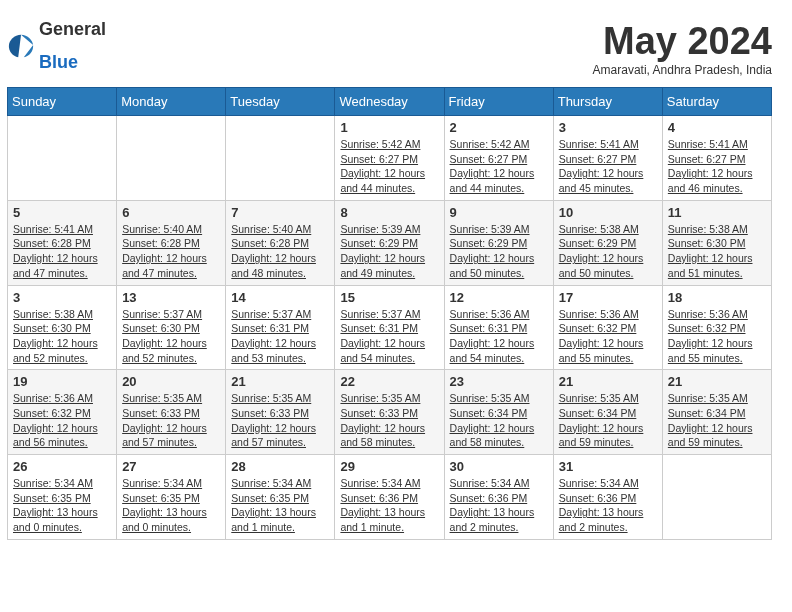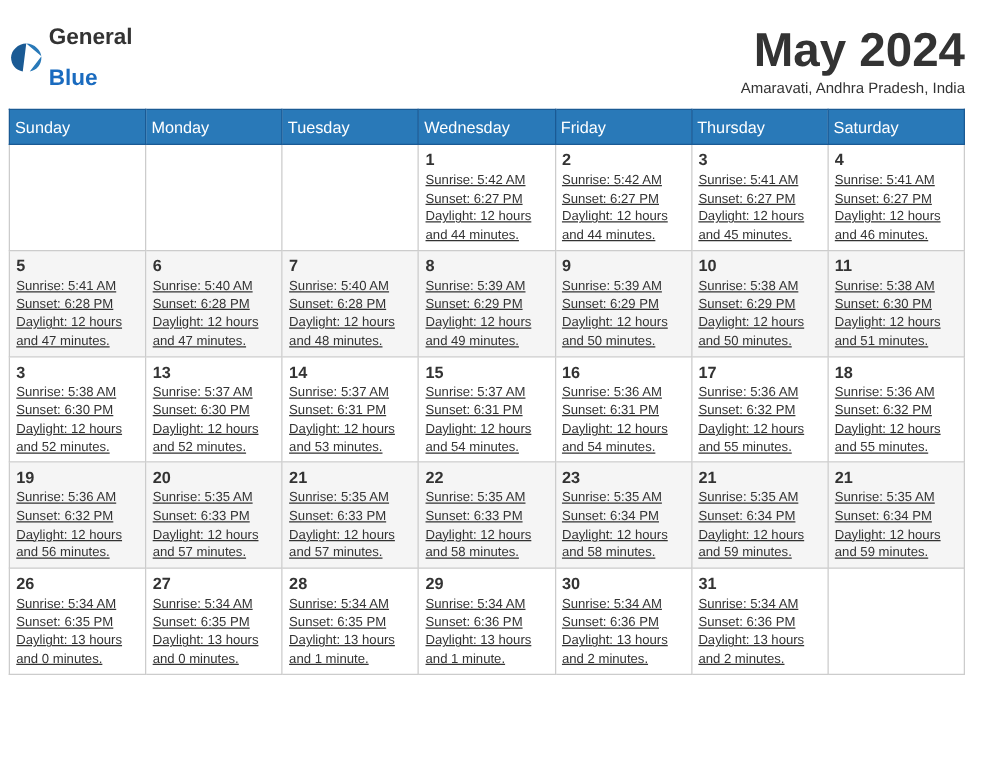--- a/index.html
+++ b/index.html
@@ -238,21 +238,21 @@
 and 53 minutes.</div>
           </td>
           <td>
             <div class="day-number">15</div>
             <div class="day-info" style="white-space: pre-line;">Sunrise: 5:37 AM
 Sunset: 6:31 PM
 Daylight: 12 hours
 and 54 minutes.</div>
           </td>
           <td>
-            <div class="day-number">16</div>
+            <div class="day-number">12</div>
             <div class="day-info" style="white-space: pre-line;">Sunrise: 5:36 AM
 Sunset: 6:31 PM
 Daylight: 12 hours
 and 54 minutes.</div>
           </td>
           <td>
             <div class="day-number">17</div>
             <div class="day-info" style="white-space: pre-line;">Sunrise: 5:36 AM
 Sunset: 6:32 PM
 Daylight: 12 hours

